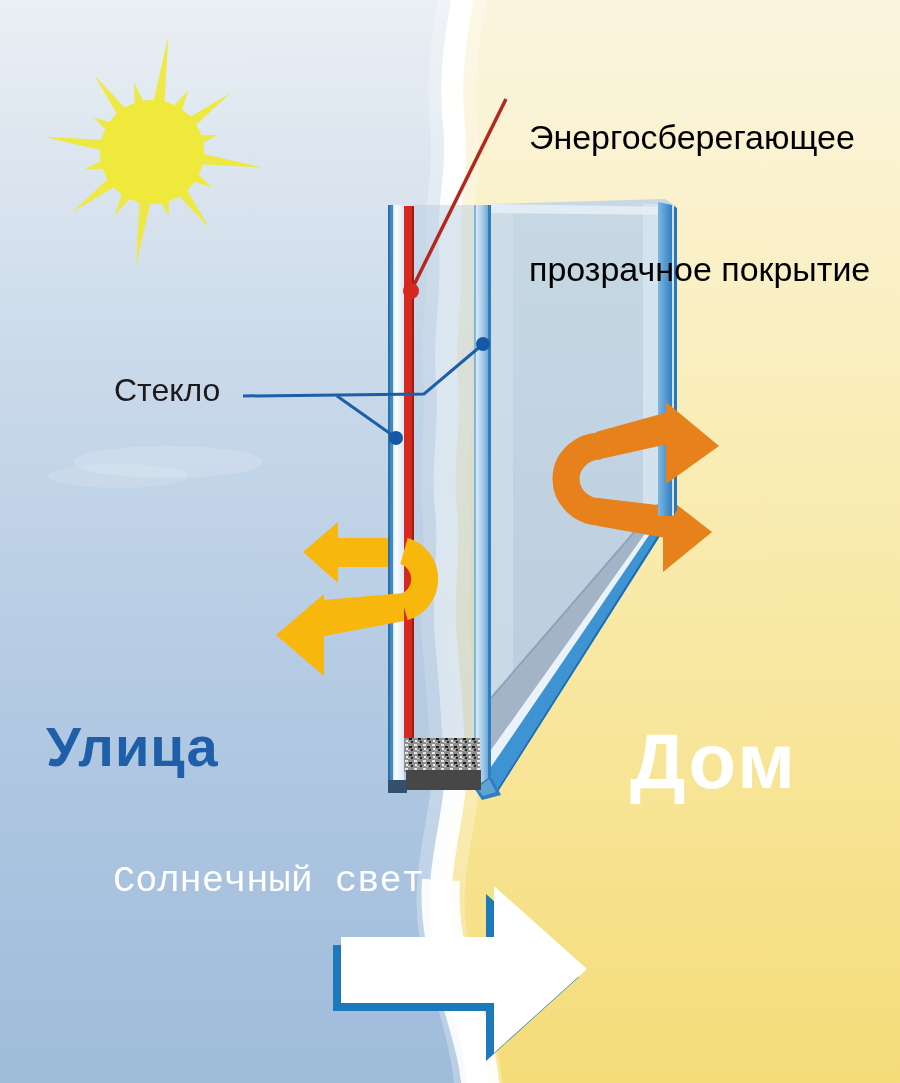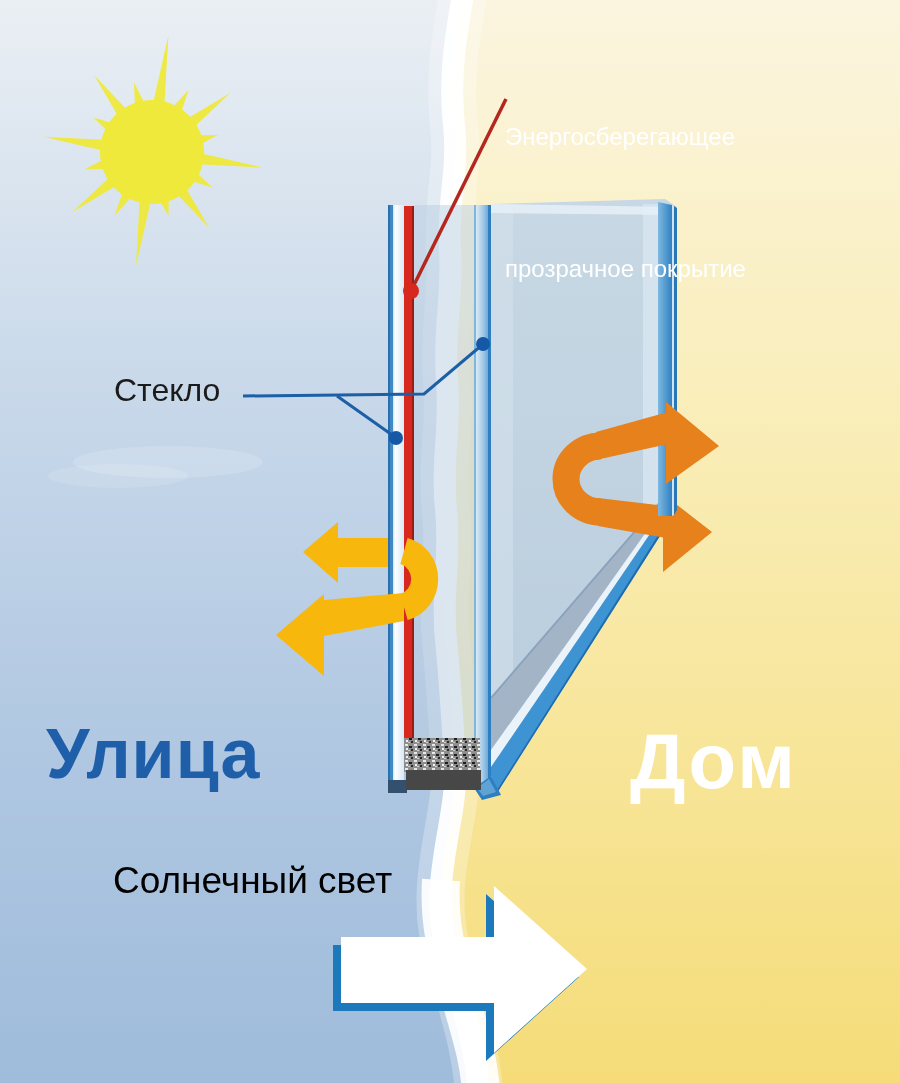--- a/index.html
+++ b/index.html
@@ -1,24 +1,24 @@
 <!DOCTYPE html>
 <html><head>
 <meta charset="utf-8">
 <style>
   html,body{margin:0;padding:0;background:#888;}
   #stage{position:relative;width:900px;height:1083px;overflow:hidden;
          font-family:"Liberation Sans","DejaVu Sans",sans-serif;}
   #scene{position:absolute;left:0;top:0;}
   .txt{position:absolute;white-space:pre;}
-  #title{left:505px;top:27px;font-size:24px;line-height:44px;color:#ffffff;}
+  #title{left:529px;top:27px;font-size:34px;line-height:44px;color:#000000;}
   #glass-label{left:114px;top:372px;font-size:32px;color:#1b1b1b;}
-  #street-label{left:46px;top:714px;font-size:70px;font-weight:bold;color:#1f5fa9;letter-spacing:1px;}
+  #street-label{left:46px;top:714px;font-size:56px;font-weight:bold;color:#1f5fa9;letter-spacing:1px;}
   #home-label{left:630px;top:716px;font-size:78px;font-weight:bold;color:#ffffff;letter-spacing:2px;}
-  #sunlight-label{left:113px;top:860px;font-size:37px;color:#000000;}
+  #sunlight-label{left:113px;top:860px;font-size:37px;color:#ffffff;font-family:Liberation Mono, monospace;}
 </style>
 </head>
 <body>
 
 <div id="stage">
 
 <svg id="scene" width="900" height="1083" viewBox="0 0 900 1083">
   <defs>
     <linearGradient id="bgBlue" x1="0" y1="0" x2="0" y2="1">
       <stop offset="0" stop-color="#EAEFF4"></stop>

